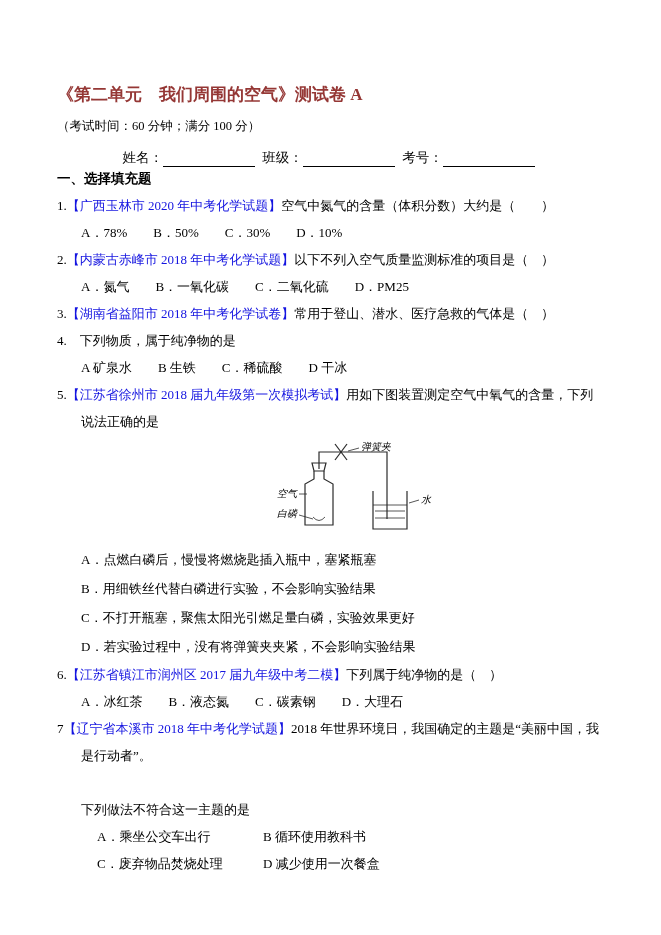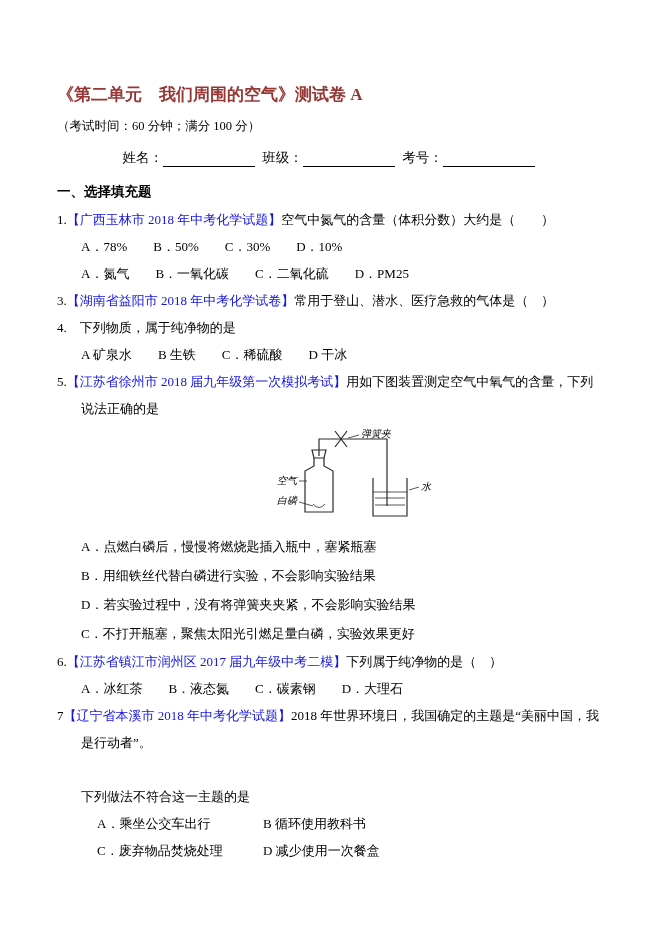--- a/index.html
+++ b/index.html
@@ -36,23 +36,22 @@
   .blank-underline {
     display:inline-block;
     width:92px; height:15px;
     border-bottom:1px solid #000;
     vertical-align:bottom;
     margin-right:4px;
   }
   .section-title {
     font-weight:bold;
     font-size:13.5px;
-    margin-top:16px;
+    margin-top:2px;
     line-height:20px;
-    font-family:Liberation Mono, monospace;
   }
   .questions { margin-top:3px; }
   .q-line {
     line-height:27px;
     padding-left:24px;
     text-indent:-24px;
   }
   .q-line2 { line-height:27px; padding-left:24px;margin-top:27px; }
   .q-source { color:#1414e0; }
   .q-options { line-height:27px; padding-left:24px; }
@@ -77,28 +76,31 @@
     <span>班级：</span><span class="blank-underline"></span>
     <span>考号：</span><span class="blank-underline"></span>
   </div>
 
   <div class="section-title">一、选择填充题</div>
 
   <div class="questions">
 
     <div>
       <div class="q-line">
-        <span>1.</span><span class="q-source">【广西玉林市 2018 年中考化学试题】</span><span>空气中氮气的含量（体积分数）大约是（　　）</span>
+        <span>1.</span><span class="q-source">【广西玉林市 2020 年中考化学试题】</span><span>空气中氮气的含量（体积分数）大约是（　　）</span>
       </div>
       <div class="q-options">
         <span class="q-opt">A．78%</span><span class="q-opt">B．50%</span><span class="q-opt">C．30%</span><span class="q-opt">D．10%</span>
       </div>
     </div>
 
     <div>
+      <div class="q-line">
+        <span>2.</span><span class="q-source">【内蒙古赤峰市 2018 年中考化学试题】</span><span>以下不列入空气质量监测标准的项目是（　）</span>
+      </div>
       <div class="q-options">
         <span class="q-opt">A．氮气</span><span class="q-opt">B．一氧化碳</span><span class="q-opt">C．二氧化硫</span><span class="q-opt">D．PM25</span>
       </div>
     </div>
 
     <div>
       <div class="q-line">
         <span>3.</span><span class="q-source">【湖南省益阳市 2018 年中考化学试卷】</span><span>常用于登山、潜水、医疗急救的气体是（　）</span>
       </div>
     </div>
@@ -146,22 +148,22 @@
           <line class="thin" x1="106" y1="79" x2="136" y2="79"></line>
 
           <text x="152" y="64">水</text>
           <line class="thin" x1="150" y1="61" x2="140" y2="64"></line>
         </svg>
       </div>
 
       <div class="q-options-stack">
         <div>A．点燃白磷后，慢慢将燃烧匙插入瓶中，塞紧瓶塞</div>
         <div>B．用细铁丝代替白磷进行实验，不会影响实验结果</div>
+        <div>C．不打开瓶塞，聚焦太阳光引燃足量白磷，实验效果更好</div>
         <div>D．若实验过程中，没有将弹簧夹夹紧，不会影响实验结果</div>
-        <div>C．不打开瓶塞，聚焦太阳光引燃足量白磷，实验效果更好</div>
       </div>
     </div>
 
     <div>
       <div class="q-line">
         <span>6.</span><span class="q-source">【江苏省镇江市润州区 2017 届九年级中考二模】</span><span>下列属于纯净物的是（　）</span>
       </div>
       <div class="q-options">
         <span class="q-opt">A．冰红茶</span><span class="q-opt">B．液态氮</span><span class="q-opt">C．碳素钢</span><span class="q-opt">D．大理石</span>
       </div>

